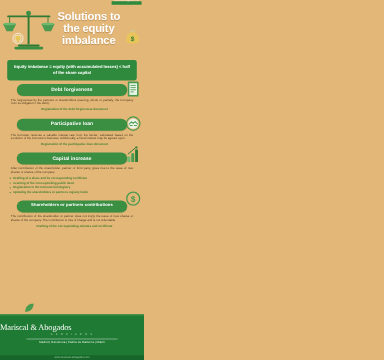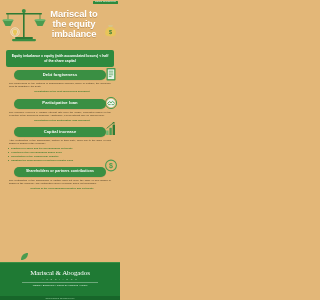--- a/index.html
+++ b/index.html
@@ -77,21 +77,21 @@
 
   
   .footer{
     position:absolute;left:0;bottom:0;width:120px;height:38px;
     background:#1f7a34;
   }
   .footer-top{
     position:absolute;top:0;left:0;width:120px;height:1px;background:#3a8f43;
   }
   .brand{
-    position:absolute;top:7px;left:0;width:120px;text-align:center;
+    position:absolute;top:7px;left:0;width:120px;text-align:left;
     color:#ffffff;font-size:7px;line-height:8px;letter-spacing:-.1px;
     font-family:"Liberation Serif",serif;
   }
   .brand-sub{
     position:absolute;top:15.5px;left:0;width:120px;text-align:center;
     color:#bcdcc0;font-size:2.1px;letter-spacing:1.1px;
   }
   .rule{
     position:absolute;top:19.5px;left:22px;width:76px;height:.4px;
     background:rgba(255,255,255,.35);
@@ -130,21 +130,21 @@
       <line x1="38" y1="9" x2="38" y2="15" stroke="#2f7a34" stroke-width="0.7"></line>
       <path d="M0.5 15 L11.5 15 L8.5 21 L3.5 21 Z" fill="#4a9b4f"></path>
       <path d="M32.5 15 L43.5 15 L40.5 21 L35.5 21 Z" fill="#4a9b4f"></path>
       <ellipse cx="6" cy="15" rx="5.5" ry="1.1" fill="#6fb86f"></ellipse>
       <ellipse cx="38" cy="15" rx="5.5" ry="1.1" fill="#6fb86f"></ellipse>
       <circle cx="13" cy="27" r="4.2" fill="none" stroke="#f2e6c9" stroke-width="0.9"></circle>
       <circle cx="13" cy="27" r="2.8" fill="#f7f0da"></circle>
       <path d="M13 24.6 a2.4 2.4 0 0 1 0.9 4.6 l0 0.7 l-1.8 0 l0 -0.7 a2.4 2.4 0 0 1 0.9 -4.6 z" fill="#e8c55a"></path>
     </svg>
 
-    <div class="title">Mariscal to the equity imbalance</div>
+    <div class="title">Solutions to the equity imbalance</div>
 
     <svg class="moneybag" viewBox="0 0 13 15">
       <path d="M4 2 L9 2 L8 4 L5 4 Z" fill="#d8c48a"></path>
       <path d="M5 4 C1.5 5.5 0.5 9 1.5 11.8 C2.3 14 10.7 14 11.5 11.8 C12.5 9 11.5 5.5 8 4 Z" fill="#e8c55a"></path>
       <text x="6.5" y="11.2" font-size="5.4" font-family="Liberation Sans, sans-serif" font-weight="bold" fill="#2f7a34" text-anchor="middle">$</text>
     </svg>
   </div>
 
   <div class="banner">
     <div class="banner-txt">Equity imbalance = equity (with accumulated losses) &lt; half of the share capital</div>

